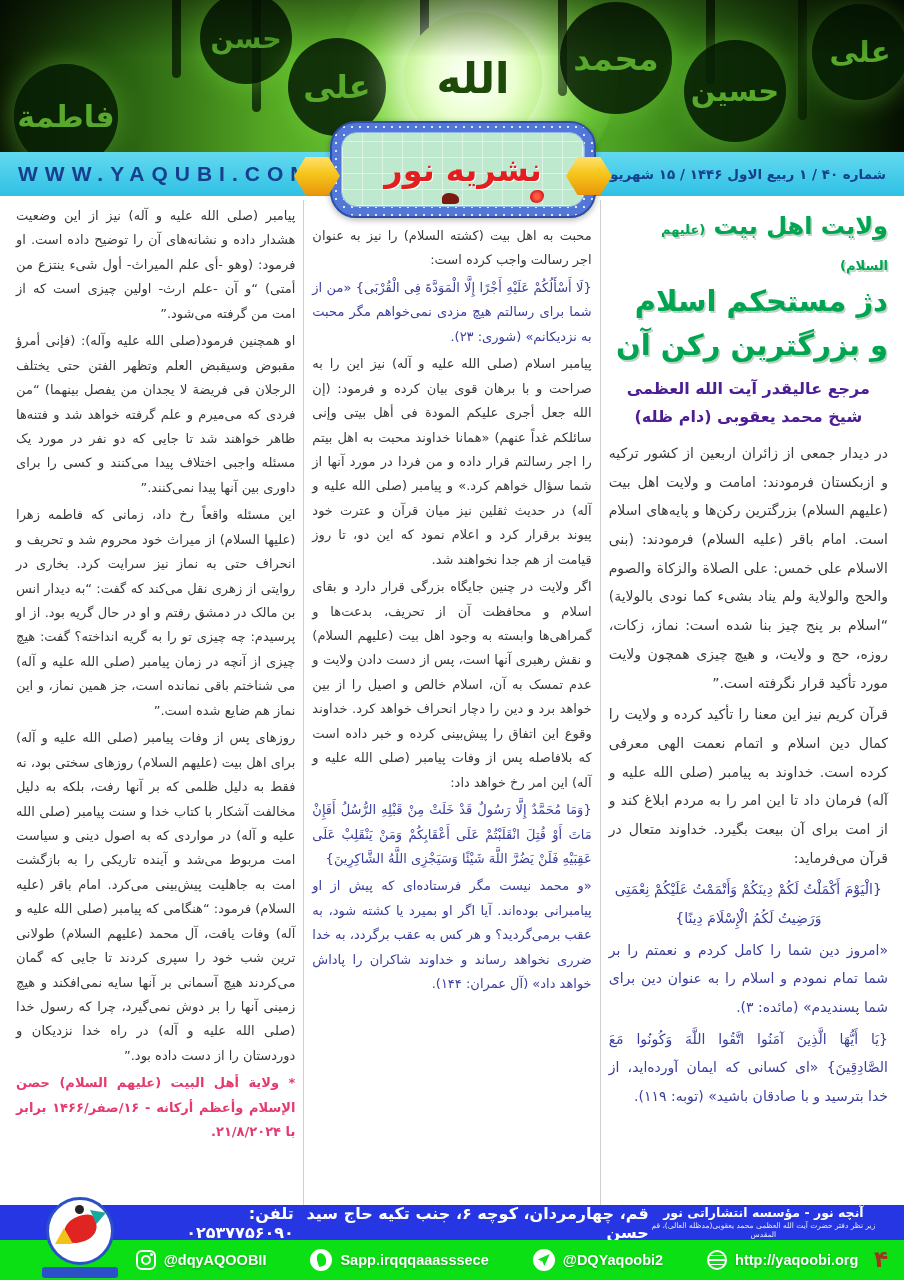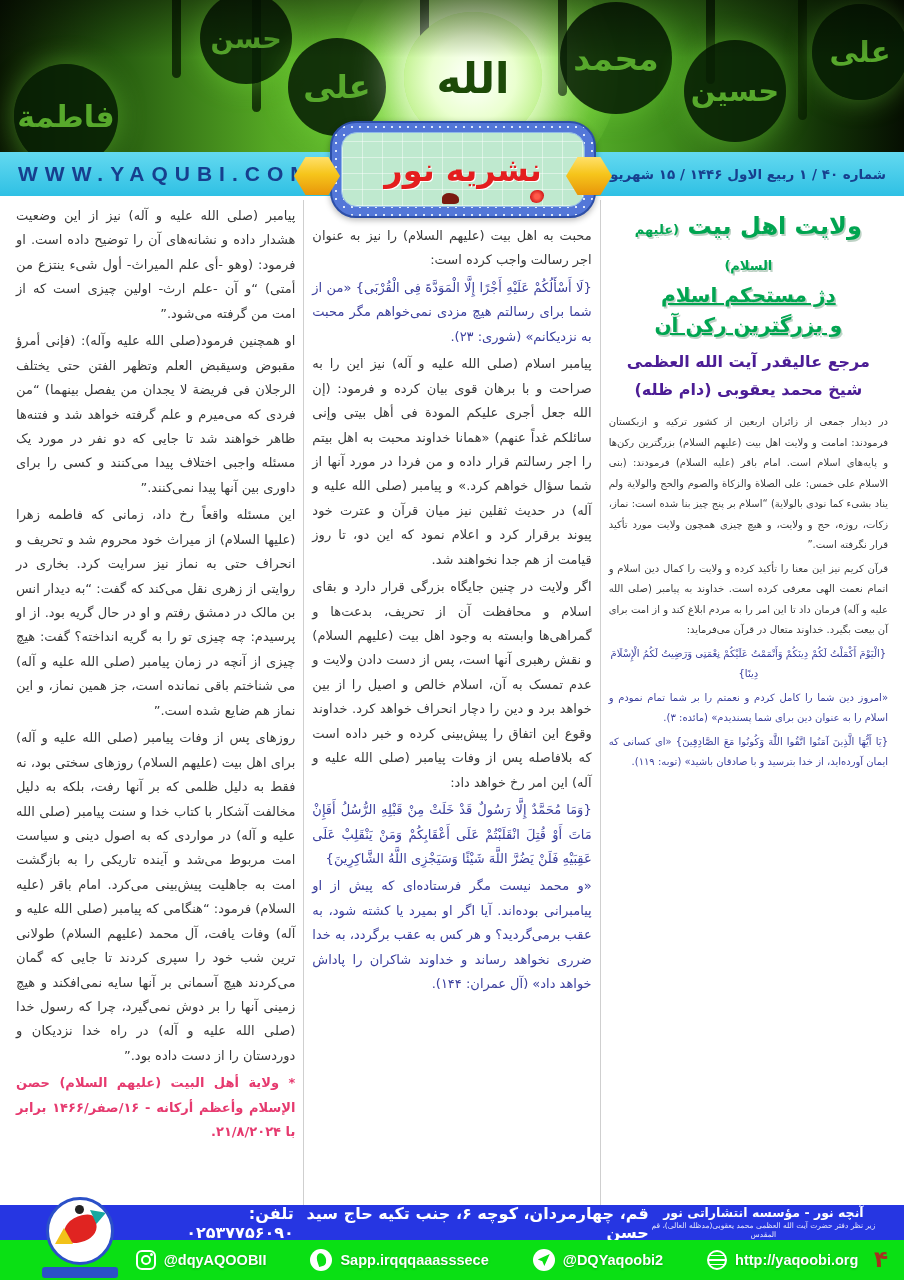--- a/index.html
+++ b/index.html
@@ -51,30 +51,30 @@
     background:linear-gradient(180deg,#ffe06a 0%,#f6c51b 45%,#e8960a 100%);
     clip-path:polygon(25% 0,75% 0,100% 50%,75% 100%,25% 100%,0 50%);}
   .hex-left{left:294px}.hex-right{left:566px}
 
   
   .body-area{position:absolute;top:196px;left:0;width:904px;height:1009px;background:#fff;
     box-sizing:border-box;display:flex;direction:rtl;padding:4px 8px 0;overflow:hidden;}
   .col{flex:1;box-sizing:border-box;padding:4px 8px 4px;overflow:hidden;}
   .col-middle{border-left:1px solid #cfcfcf;border-right:1px solid #cfcfcf;padding-top:24px;}
   .para{margin:0 0 3px;text-align:justify;color:#3a3a3a;font-size:13px;line-height:1.88;direction:rtl;}
-  .col-right .para{font-size:10px;line-height:2.05;}
+  .col-right .para{font-size:14px;line-height:2.05;}
   .para.quran{color:#3b3f9c;}
   .para.quran-center{color:#3b3f9c;text-align:center;line-height:2.05;}
   .para.red{color:#e63a6f;font-weight:bold;}
 
-  .title-block{text-align:center;color:#00a551;font-weight:bold;margin:4px 0 8px;direction:rtl;
+  .title-block{text-align:right;color:#00a551;font-weight:bold;margin:4px 0 8px;direction:rtl;
     text-shadow:1.5px 1.5px 0 rgba(70,125,90,.35);line-height:1.5;}
   .title-l1{font-size:24px;}
   .title-l1 .paren{font-size:13px;}
-  .title-l2,.title-l3{font-size:20px;text-decoration:underline;}
+  .title-l2,.title-l3{font-size:29px;}
   .subtitle{color:#4c1d95;font-weight:bold;font-size:16px;text-align:center;line-height:1.75;
     margin:2px 0 8px;direction:rtl;}
 
   
   .footbar-blue{position:absolute;top:1205px;left:0;width:904px;height:35px;box-sizing:border-box;
     background:#2636e2;color:#fff;display:flex;align-items:center;direction:rtl;
     justify-content:space-between;padding:0 26px 0 150px;z-index:3;}
   .publisher{text-align:center;line-height:1.25;}
   .publisher .l1{font-size:12.5px;font-weight:bold;}
   .publisher .l2{font-size:7.5px;opacity:.9;}
@@ -169,21 +169,21 @@
           <p class="para normal">در دیدار جمعی از زائران اربعین از کشور ترکیه و ازبکستان فرمودند: امامت و ولایت اهل بیت (علیهم السلام) بزرگترین رکن‌ها و پایه‌های اسلام است. امام باقر (علیه السلام) فرمودند: (بنی الاسلام علی خمس: علی الصلاة والزکاة والصوم والحج والولایة ولم یناد بشیء کما نودی بالولایة) “اسلام بر پنج چیز بنا شده است: نماز، زکات، روزه، حج و ولایت، و هیچ چیزی همچون ولایت مورد تأکید قرار نگرفته است.”</p>
           <p class="para normal">قرآن کریم نیز این معنا را تأکید کرده و ولایت را کمال دین اسلام و اتمام نعمت الهی معرفی کرده است. خداوند به پیامبر (صلی الله علیه و آله) فرمان داد تا این امر را به مردم ابلاغ کند و از امت برای آن بیعت بگیرد. خداوند متعال در قرآن می‌فرماید:</p>
           <p class="para quran-center">{الْیَوْمَ أَکْمَلْتُ لَکُمْ دِینَکُمْ وَأَتْمَمْتُ عَلَیْکُمْ نِعْمَتِی وَرَضِیتُ لَکُمُ الْإِسْلَامَ دِینًا}</p>
           <p class="para quran">«امروز دین شما را کامل کردم و نعمتم را بر شما تمام نمودم و اسلام را به عنوان دین برای شما پسندیدم» (مائده: ۳).</p>
           <p class="para quran">{یَا أَیُّهَا الَّذِینَ آمَنُوا اتَّقُوا اللَّهَ وَکُونُوا مَعَ الصَّادِقِینَ} «ای کسانی که ایمان آورده‌اید، از خدا بترسید و با صادقان باشید» (توبه: ۱۱۹).</p>
         </div>
     </div>
 
     <div class="col col-middle">
       <div>
-          <p class="para normal">محبت به اهل بیت (علیهم السلام) را نیز به عنوان اجر رسالت واجب کرده است:</p>
+          <p class="para normal">محبت به اهل بیت (کشته السلام) را نیز به عنوان اجر رسالت واجب کرده است:</p>
           <p class="para quran">{لَا أَسْأَلُکُمْ عَلَیْهِ أَجْرًا إِلَّا الْمَوَدَّةَ فِی الْقُرْبَی} «من از شما برای رسالتم هیچ مزدی نمی‌خواهم مگر محبت به نزدیکانم» (شوری: ۲۳).</p>
           <p class="para normal">پیامبر اسلام (صلی الله علیه و آله) نیز این را به صراحت و با برهان قوی بیان کرده و فرمود: (إن الله جعل أجری علیکم المودة فی أهل بیتی وإنی سائلکم غداً عنهم) «همانا خداوند محبت به اهل بیتم را اجر رسالتم قرار داده و من فردا در مورد آنها از شما سؤال خواهم کرد.» و پیامبر (صلی الله علیه و آله) در حدیث ثقلین نیز میان قرآن و عترت خود پیوند برقرار کرد و اعلام نمود که این دو، تا روز قیامت از هم جدا نخواهند شد.</p>
           <p class="para normal">اگر ولایت در چنین جایگاه بزرگی قرار دارد و بقای اسلام و محافظت آن از تحریف، بدعت‌ها و گمراهی‌ها وابسته به وجود اهل بیت (علیهم السلام) و نقش رهبری آنها است، پس از دست دادن ولایت و عدم تمسک به آن، اسلام خالص و اصیل را از بین خواهد برد و دین را دچار انحراف خواهد کرد. خداوند وقوع این اتفاق را پیش‌بینی کرده و خبر داده است که بلافاصله پس از وفات پیامبر (صلی الله علیه و آله) این امر رخ خواهد داد:</p>
           <p class="para quran">{وَمَا مُحَمَّدٌ إِلَّا رَسُولٌ قَدْ خَلَتْ مِنْ قَبْلِهِ الرُّسُلُ أَفَإِنْ مَاتَ أَوْ قُتِلَ انْقَلَبْتُمْ عَلَی أَعْقَابِکُمْ وَمَنْ یَنْقَلِبْ عَلَی عَقِبَیْهِ فَلَنْ یَضُرَّ اللَّهَ شَیْئًا وَسَیَجْزِی اللَّهُ الشَّاکِرِینَ}</p>
           <p class="para quran">«و محمد نیست مگر فرستاده‌ای که پیش از او پیامبرانی بوده‌اند. آیا اگر او بمیرد یا کشته شود، به عقب برمی‌گردید؟ و هر کس به عقب برگردد، به خدا ضرری نخواهد رساند و خداوند شاکران را پاداش خواهد داد» (آل عمران: ۱۴۴).</p>
         </div>
     </div>
 
     <div class="col col-left">
       <div>

